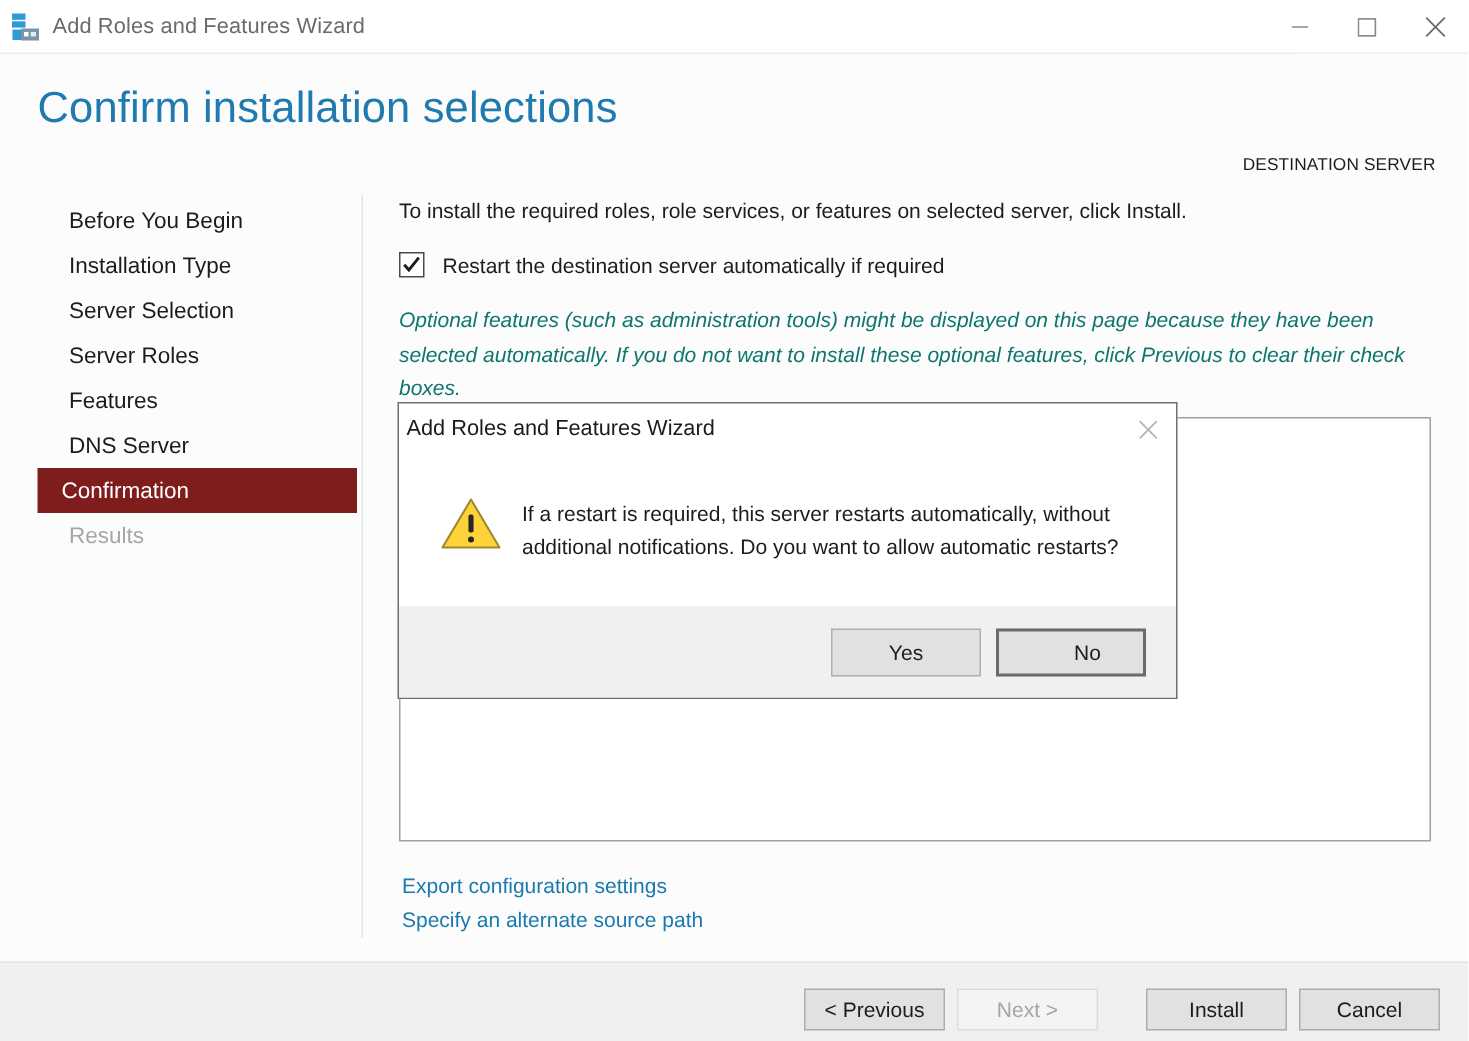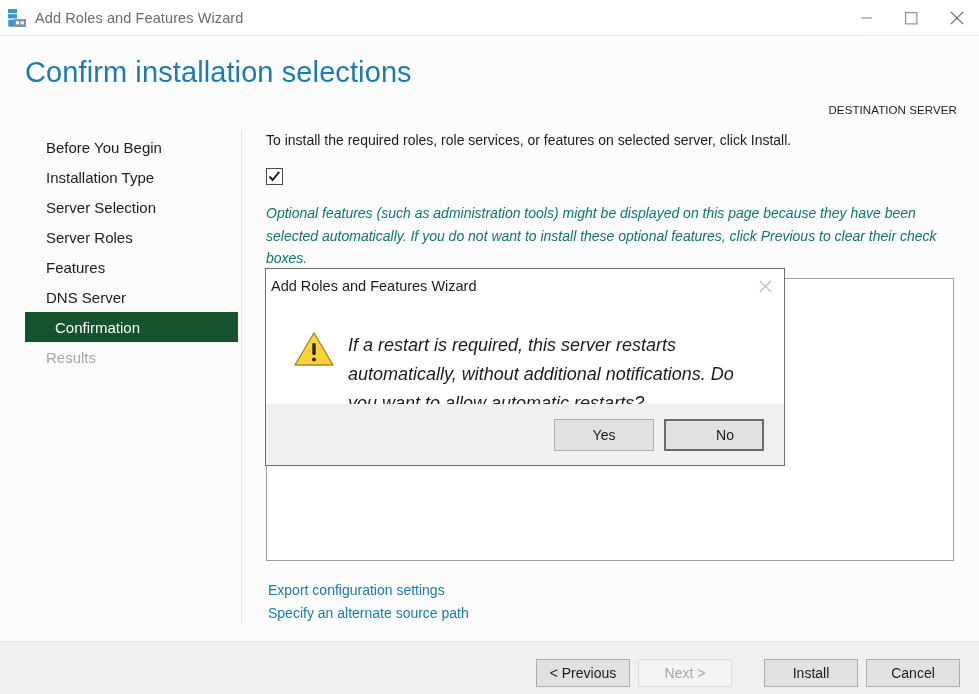--- a/index.html
+++ b/index.html
@@ -98,24 +98,24 @@
   .nav-item {
     height: 30px;
     display: flex; align-items: center;
     padding-left: 46px;
     font-size: 15px;
     color: #1c1c1c;
     cursor: default;
     white-space: nowrap;
   }
   .nav-item.selected {
-    background: #14532d;
+    background: #7f1d1d;
     color: #ffffff;
     margin-left: 25px;
-    padding-left: 30px;
+    padding-left: 16px;
     margin-right: 2px;
   }
   .nav-item.disabled { color: #a6a6a6; }
 
   
   .content {
     position: absolute; left: 266px; top: 10px;
     width: 690px;
   }
   .intro-line {
@@ -220,25 +220,24 @@
     cursor: default;
   }
   .modal-body {
     position: absolute; left: 0; top: 34px;
     width: 518px; height: 101px;
     display: flex;
     padding: 28px 20px 0 28px;
   }
   .warn-icon { flex: none; width: 40px; height: 36px; margin-right: 14px; }
   .modal-message {
-    font-size: 18px;
+    font-size: 14px;
     color: #1c1c1c;
     line-height: 1.6;
     width: 415px;
-    font-style: italic;
   }
   .modal-footer {
     position: absolute; left: 0; top: 135px;
     width: 518px; height: 61px;
     background: #f0f0f0;
     display: flex; align-items: center; justify-content: flex-end;
     padding-right: 20px;
   }
   .dlg-btn {
     width: 100px; height: 32px;
@@ -331,20 +330,21 @@
 
     <div class="content">
       <p class="intro-line">To install the required roles, role services, or features on selected server, click Install.</p>
 
       <div class="check-row">
         <span class="checkbox">
           <svg width="13" height="13" viewBox="0 0 13 13">
             <polyline points="1.5,6.5 4.6,10 11.2,1.8" fill="none" stroke="#1c1c1c" stroke-width="1.9"></polyline>
           </svg>
         </span>
+        <span class="check-label">Restart the destination server automatically if required</span>
       </div>
 
       <p class="optional-text">Optional features (such as administration tools) might be displayed on this page because they have been selected automatically. If you do not want to install these optional features, click Previous to clear their check boxes.</p>
     </div>
 
     <div class="list-panel"></div>
 
     <div class="links">
       <a class="link" href="#">Export configuration settings</a>
       <a class="link" href="#">Specify an alternate source path</a>

